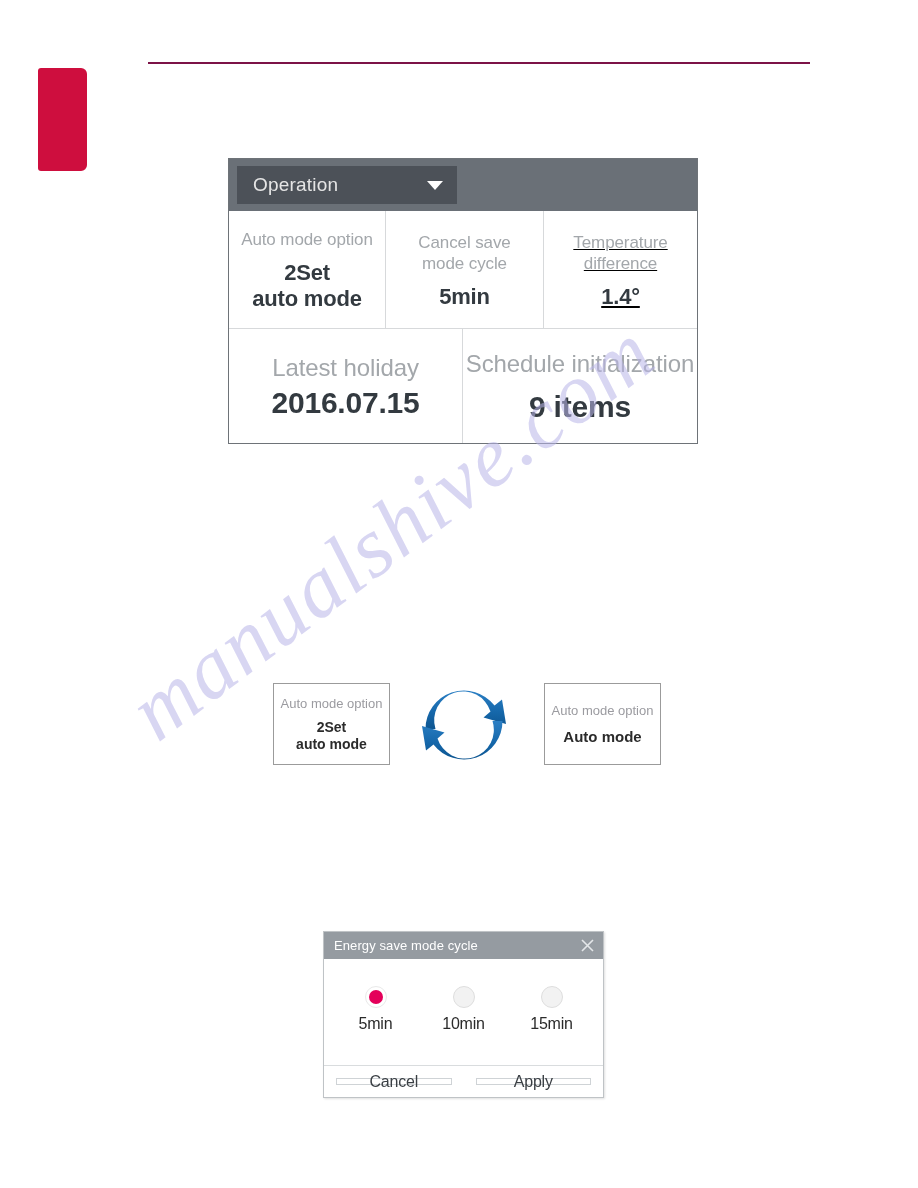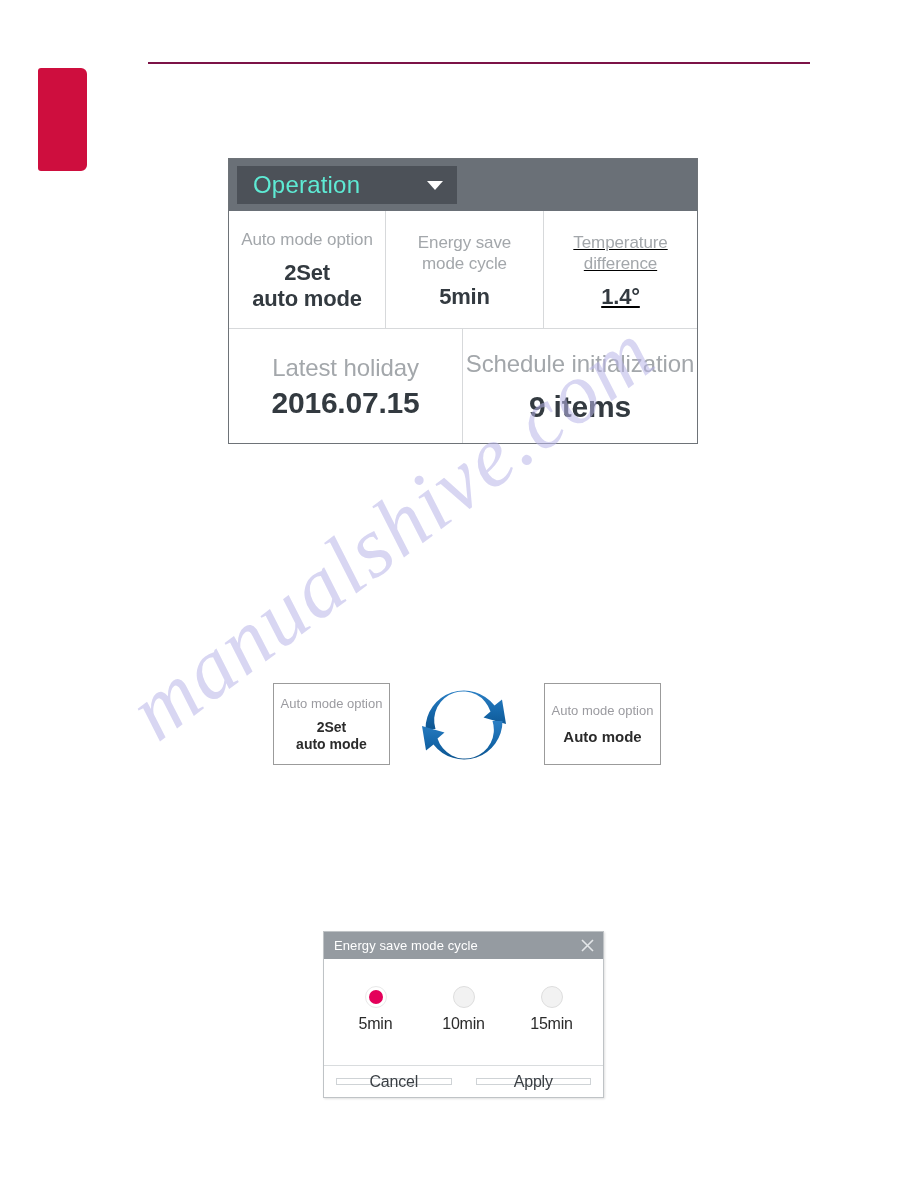--- a/index.html
+++ b/index.html
@@ -94,22 +94,22 @@
     height: 38px;
     background: #4c5158;
     display: flex;
     align-items: center;
     justify-content: space-between;
     padding: 0 14px 0 16px;
     box-sizing: border-box;
     cursor: pointer;
   }
   .dropdown-label {
-    color: #5eead4;
-    font-size: 24px;
+    color: #e5e5e5;
+    font-size: 19px;
     letter-spacing: 0.2px;
   }
   .caret {
     width: 0;
     height: 0;
     border-left: 8px solid transparent;
     border-right: 8px solid transparent;
     border-top: 9px solid #ffffff;
   }
 
@@ -335,21 +335,21 @@
       </div>
     </div>
 
     <div class="grid-row row-top">
       <div class="cell">
         <div class="cell-label">Auto mode option</div>
         <div class="cell-value">2Set
 auto mode</div>
       </div>
       <div class="cell">
-        <div class="cell-label">Energy save
+        <div class="cell-label">Cancel save
 mode cycle</div>
         <div class="cell-value">5min</div>
       </div>
       <div class="cell">
         <div class="cell-label">Temperature
 difference</div>
         <div class="cell-value">1.4°</div>
       </div>
     </div>
 

